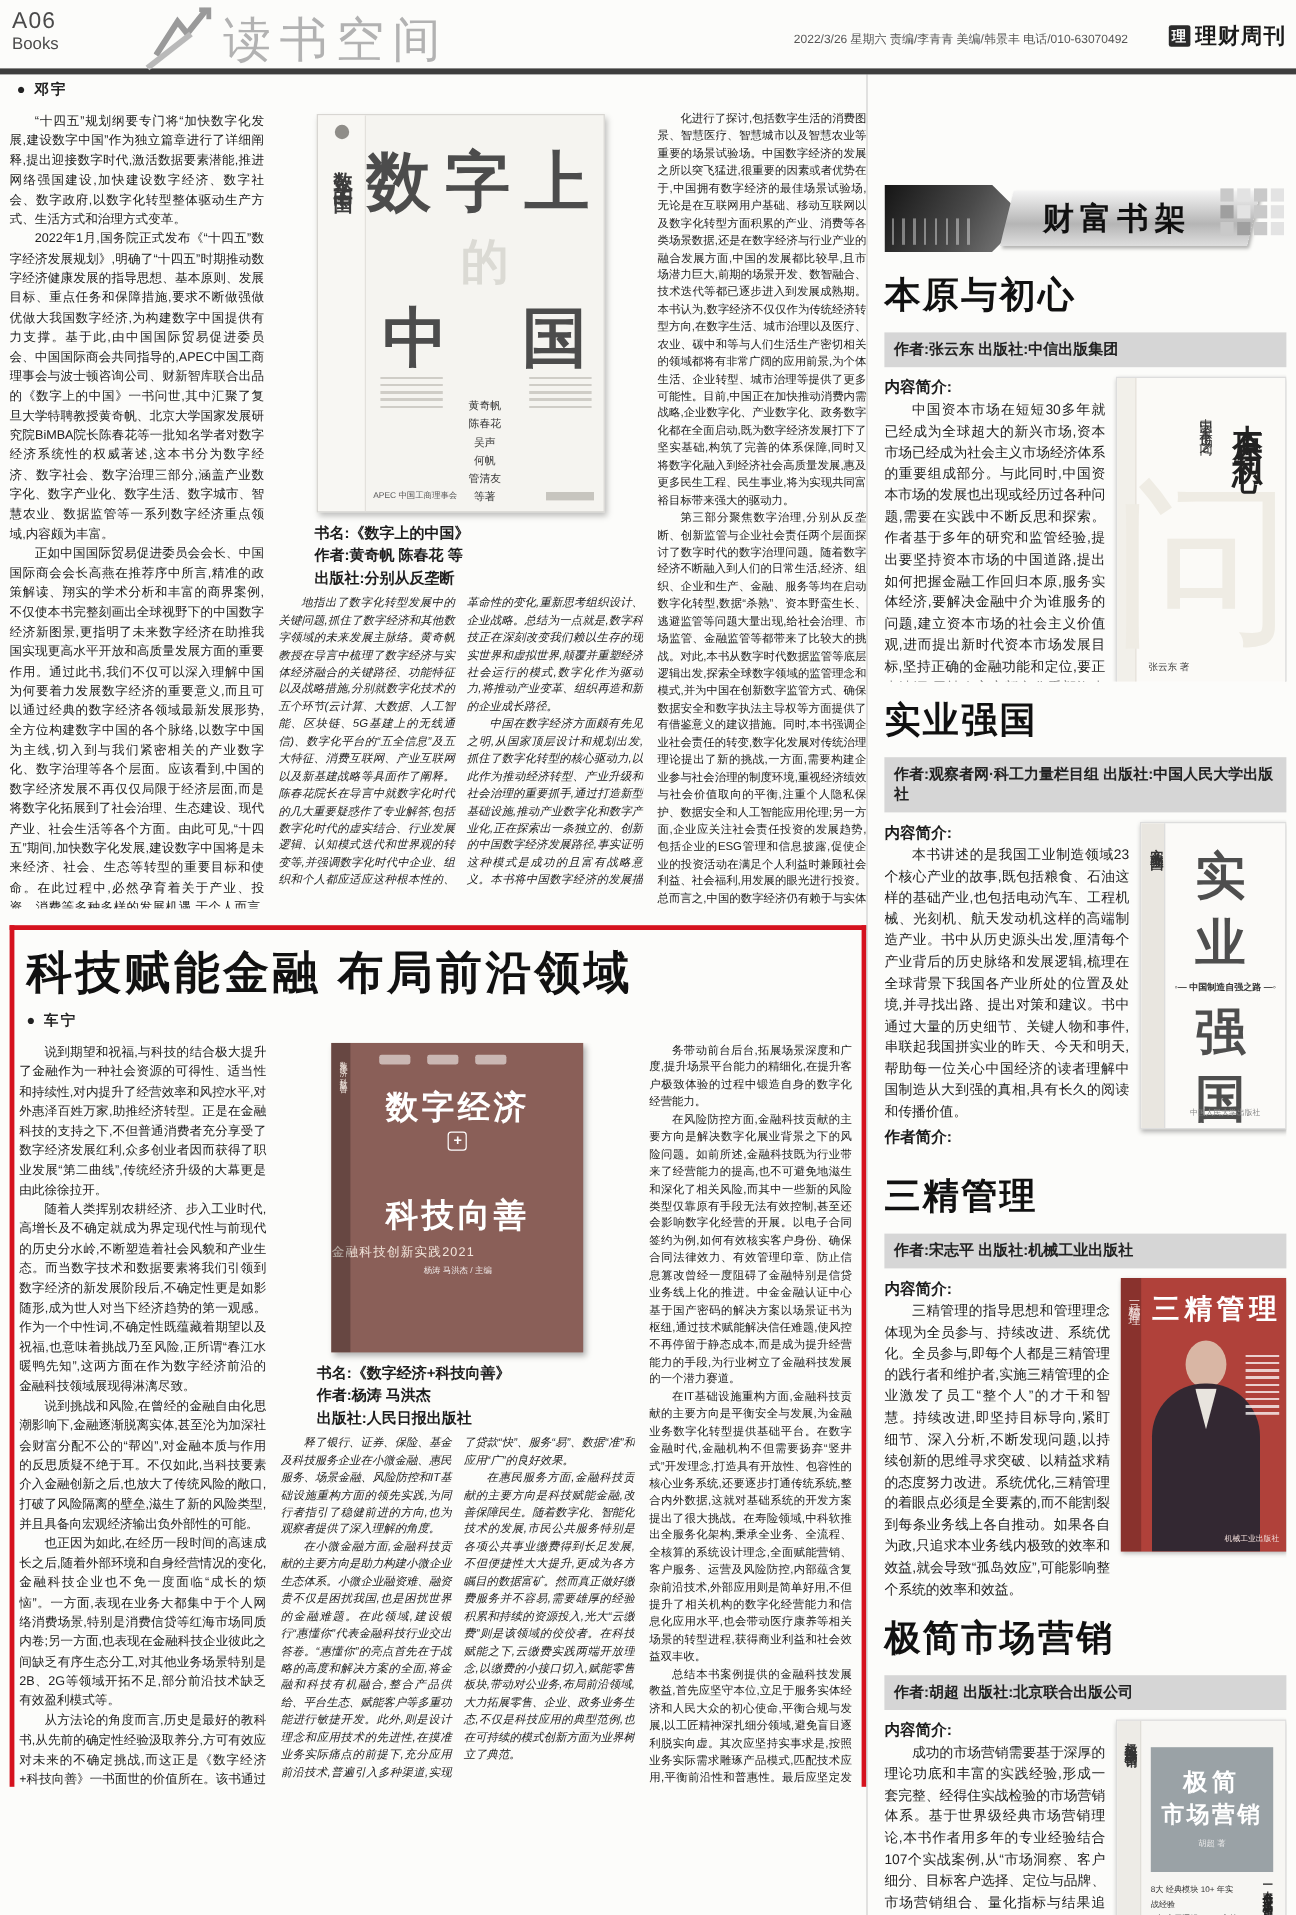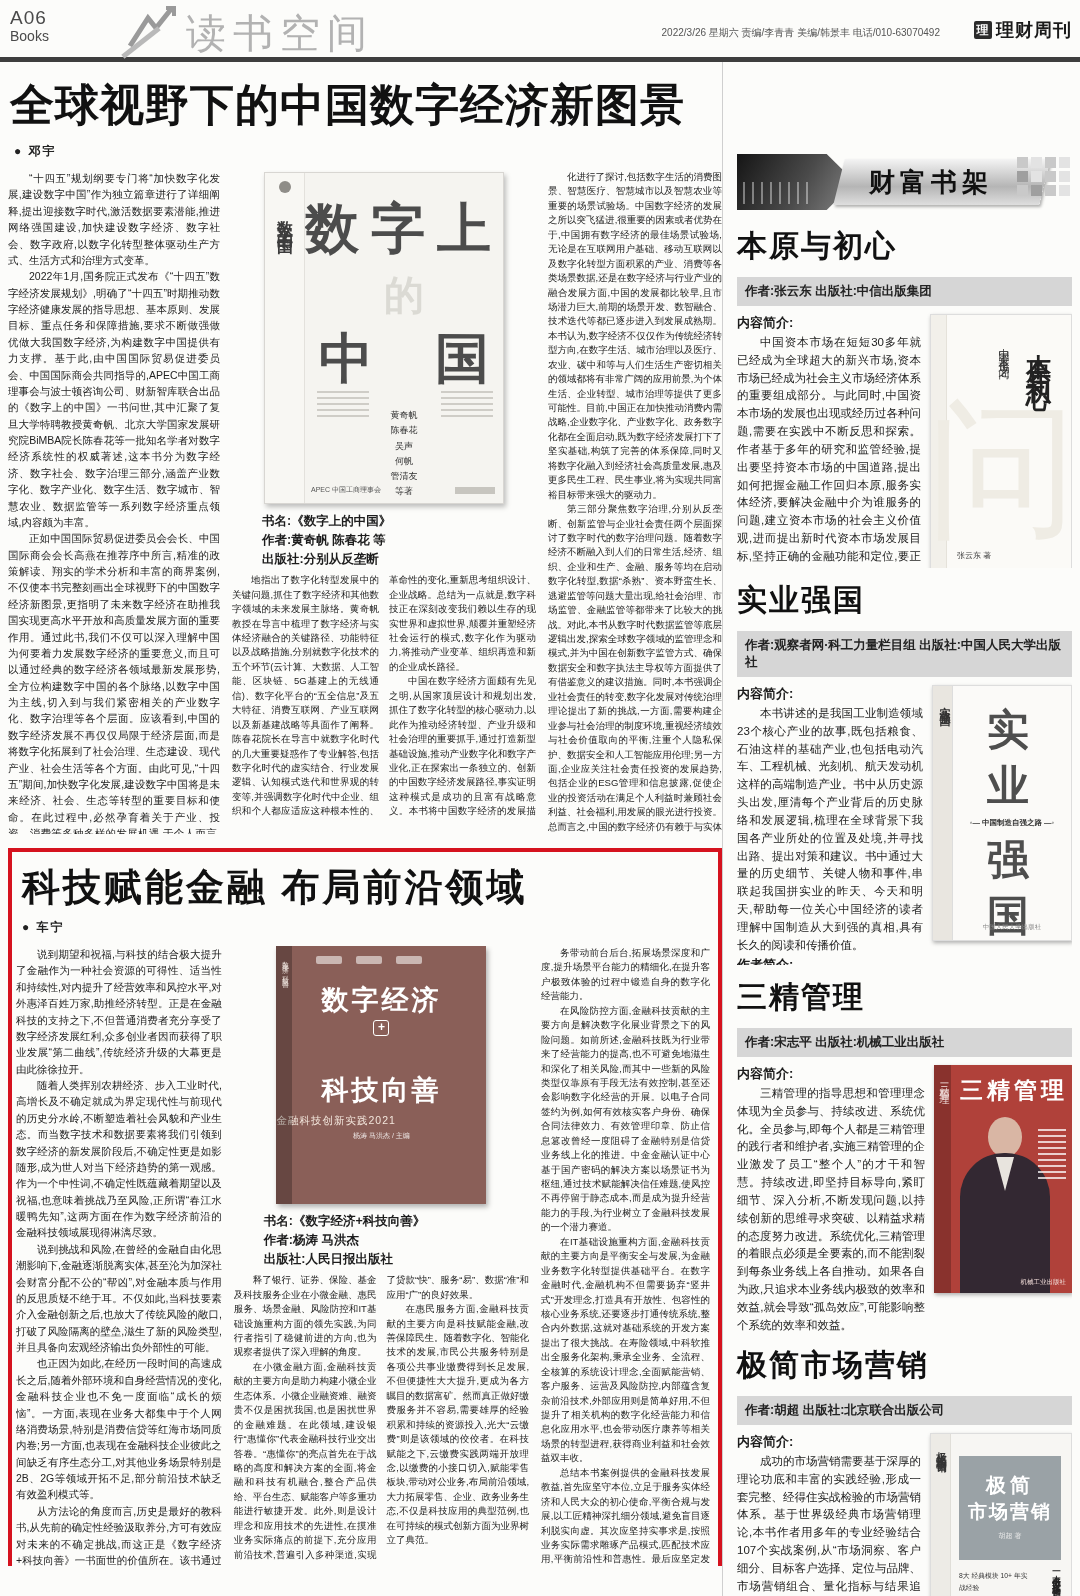--- a/index.html
+++ b/index.html
@@ -34,21 +34,21 @@
   .headline1 { margin:14px 2px 8px; font-size:44px; font-weight:900; letter-spacing:1px; color:#111; }
   .headline2 { margin:6px 2px 6px 6px; font-size:38px; font-weight:900; letter-spacing:3px; color:#111; }
   .byline { font-size:12px; font-weight:bold; color:#222; margin:4px 0 10px 6px; letter-spacing:2px; }
   .cols { display:flex; gap:12px; overflow:hidden; }
   .a1cols { height:664px; }
   .bodytext p { margin:0; text-indent:2em; text-align:justify; color:#222; }
   .c1 { width:212px; font-size:10.5px; line-height:1.56; }
   .cmid { width:304px; }
   .c3 { width:174px; font-size:9.5px; line-height:1.52; }
   .midtext { column-count:2; column-gap:10px; font-size:9.5px; line-height:1.52;
-             overflow:hidden; margin-top:5px; }
+             overflow:hidden; margin-top:5px;font-style:italic; }
   .mid1 { height:258px; }
   .caption { margin:8px 0 0 30px; font-size:12.5px; font-weight:600; line-height:1.5; }
   .caption p { margin:0; }
 
   
   .cva1 { position:relative; width:240px; height:332px; margin:2px auto 0; background:#f5f4f0;
           border:1px solid #d8d6d2; box-shadow:2px 3px 5px rgba(0,0,0,.25); overflow:hidden; }
   .cva1 .spine { position:absolute; left:0; top:0; width:40px; height:100%;
                  border-right:1px solid #e3e1dc; background:#f8f7f3; }
   .cva1 .spine-title { position:absolute; left:9px; top:34px; writing-mode:vertical-rl;
@@ -130,21 +130,21 @@
                 font-family:"Liberation Serif","DejaVu Serif",serif; }
   .cv1 .vt { position:absolute; right:16px; top:18px; writing-mode:vertical-rl; font-size:25px;
              font-weight:800; letter-spacing:8px; color:#222;
              font-family:"Liberation Serif","DejaVu Serif",serif; }
   .cv1 .vs { position:absolute; right:60px; top:24px; writing-mode:vertical-rl; font-size:11px;
              color:#333; letter-spacing:3px; }
   .cv1 .va { position:absolute; left:26px; bottom:14px; font-size:8px; color:#444; }
   .cv1 .sp { position:absolute; left:0; top:0; width:16px; height:100%; background:#f2f0ea;
              border-right:1px solid #e5e2da; }
   
-  .cv2 { width:140px; height:256px; background:#fbfaf8; }
+  .cv2 { width:122px; height:256px; background:#fbfaf8; }
   .cv2 .sp { position:absolute; left:0; top:0; width:20px; height:100%; background:#e9e6e0;
              border-right:1px solid #ddd; }
   .cv2 .sp span { position:absolute; left:4px; top:12px; writing-mode:vertical-rl; font-size:11px;
                   font-weight:bold; color:#333; letter-spacing:3px; }
   .cv2 .big { margin-left:20px; text-align:center; font-size:42px; font-weight:900;
               letter-spacing:8px; color:#4e4e4e; }
   .cv2 .big.first { margin-top:16px; }
   .cv2 .band { margin:4px 0 4px 20px; text-align:center; font-size:7.5px; font-weight:bold; color:#333; }
   .cv2 .pub { position:absolute; bottom:8px; left:20px; right:0; text-align:center;
               font-size:6.5px; color:#888; }
@@ -202,21 +202,20 @@
     <div class="hdr-mast">
       <span class="mast-logo">理</span>
       <span>理财周刊</span>
     </div>
   </div>
 
   <div class="content">
 
     <div class="leftzone">
 
-      <h1 class="headline1">全球视野下的中国数字经济新图景</h1>
       <div class="byline">● 邓宇</div>
 
       <div class="cols a1cols">
         <div class="c1 bodytext">
             <p>“十四五”规划纲要专门将“加快数字化发展,建设数字中国”作为独立篇章进行了详细阐释,提出迎接数字时代,激活数据要素潜能,推进网络强国建设,加快建设数字经济、数字社会、数字政府,以数字化转型整体驱动生产方式、生活方式和治理方式变革。</p>
             <p>2022年1月,国务院正式发布《“十四五”数字经济发展规划》,明确了“十四五”时期推动数字经济健康发展的指导思想、基本原则、发展目标、重点任务和保障措施,要求不断做强做优做大我国数字经济,为构建数字中国提供有力支撑。基于此,由中国国际贸易促进委员会、中国国际商会共同指导的,APEC中国工商理事会与波士顿咨询公司、财新智库联合出品的《数字上的中国》一书问世,其中汇聚了复旦大学特聘教授黄奇帆、北京大学国家发展研究院BiMBA院长陈春花等一批知名学者对数字经济系统性的权威著述,这本书分为数字经济、数字社会、数字治理三部分,涵盖产业数字化、数字产业化、数字生活、数字城市、智慧农业、数据监管等一系列数字经济重点领域,内容颇为丰富。</p>
             <p>正如中国国际贸易促进委员会会长、中国国际商会会长高燕在推荐序中所言,精准的政策解读、翔实的学术分析和丰富的商界案例,不仅使本书完整刻画出全球视野下的中国数字经济新图景,更指明了未来数字经济在助推我国实现更高水平开放和高质量发展方面的重要作用。通过此书,我们不仅可以深入理解中国为何要着力发展数字经济的重要意义,而且可以通过经典的数字经济各领域最新发展形势,全方位构建数字中国的各个脉络,以数字中国为主线,切入到与我们紧密相关的产业数字化、数字治理等各个层面。应该看到,中国的数字经济发展不再仅仅局限于经济层面,而是将数字化拓展到了社会治理、生态建设、现代产业、社会生活等各个方面。由此可见,“十四五”期间,加快数字化发展,建设数字中国将是未来经济、社会、生态等转型的重要目标和使命。在此过程中,必然孕育着关于产业、投资、消费等多种多样的发展机遇,于个人而言,更应清晰理解数字中国的真正内涵、特征和趋势。</p>
           </div>
 
         <div class="cmid">

